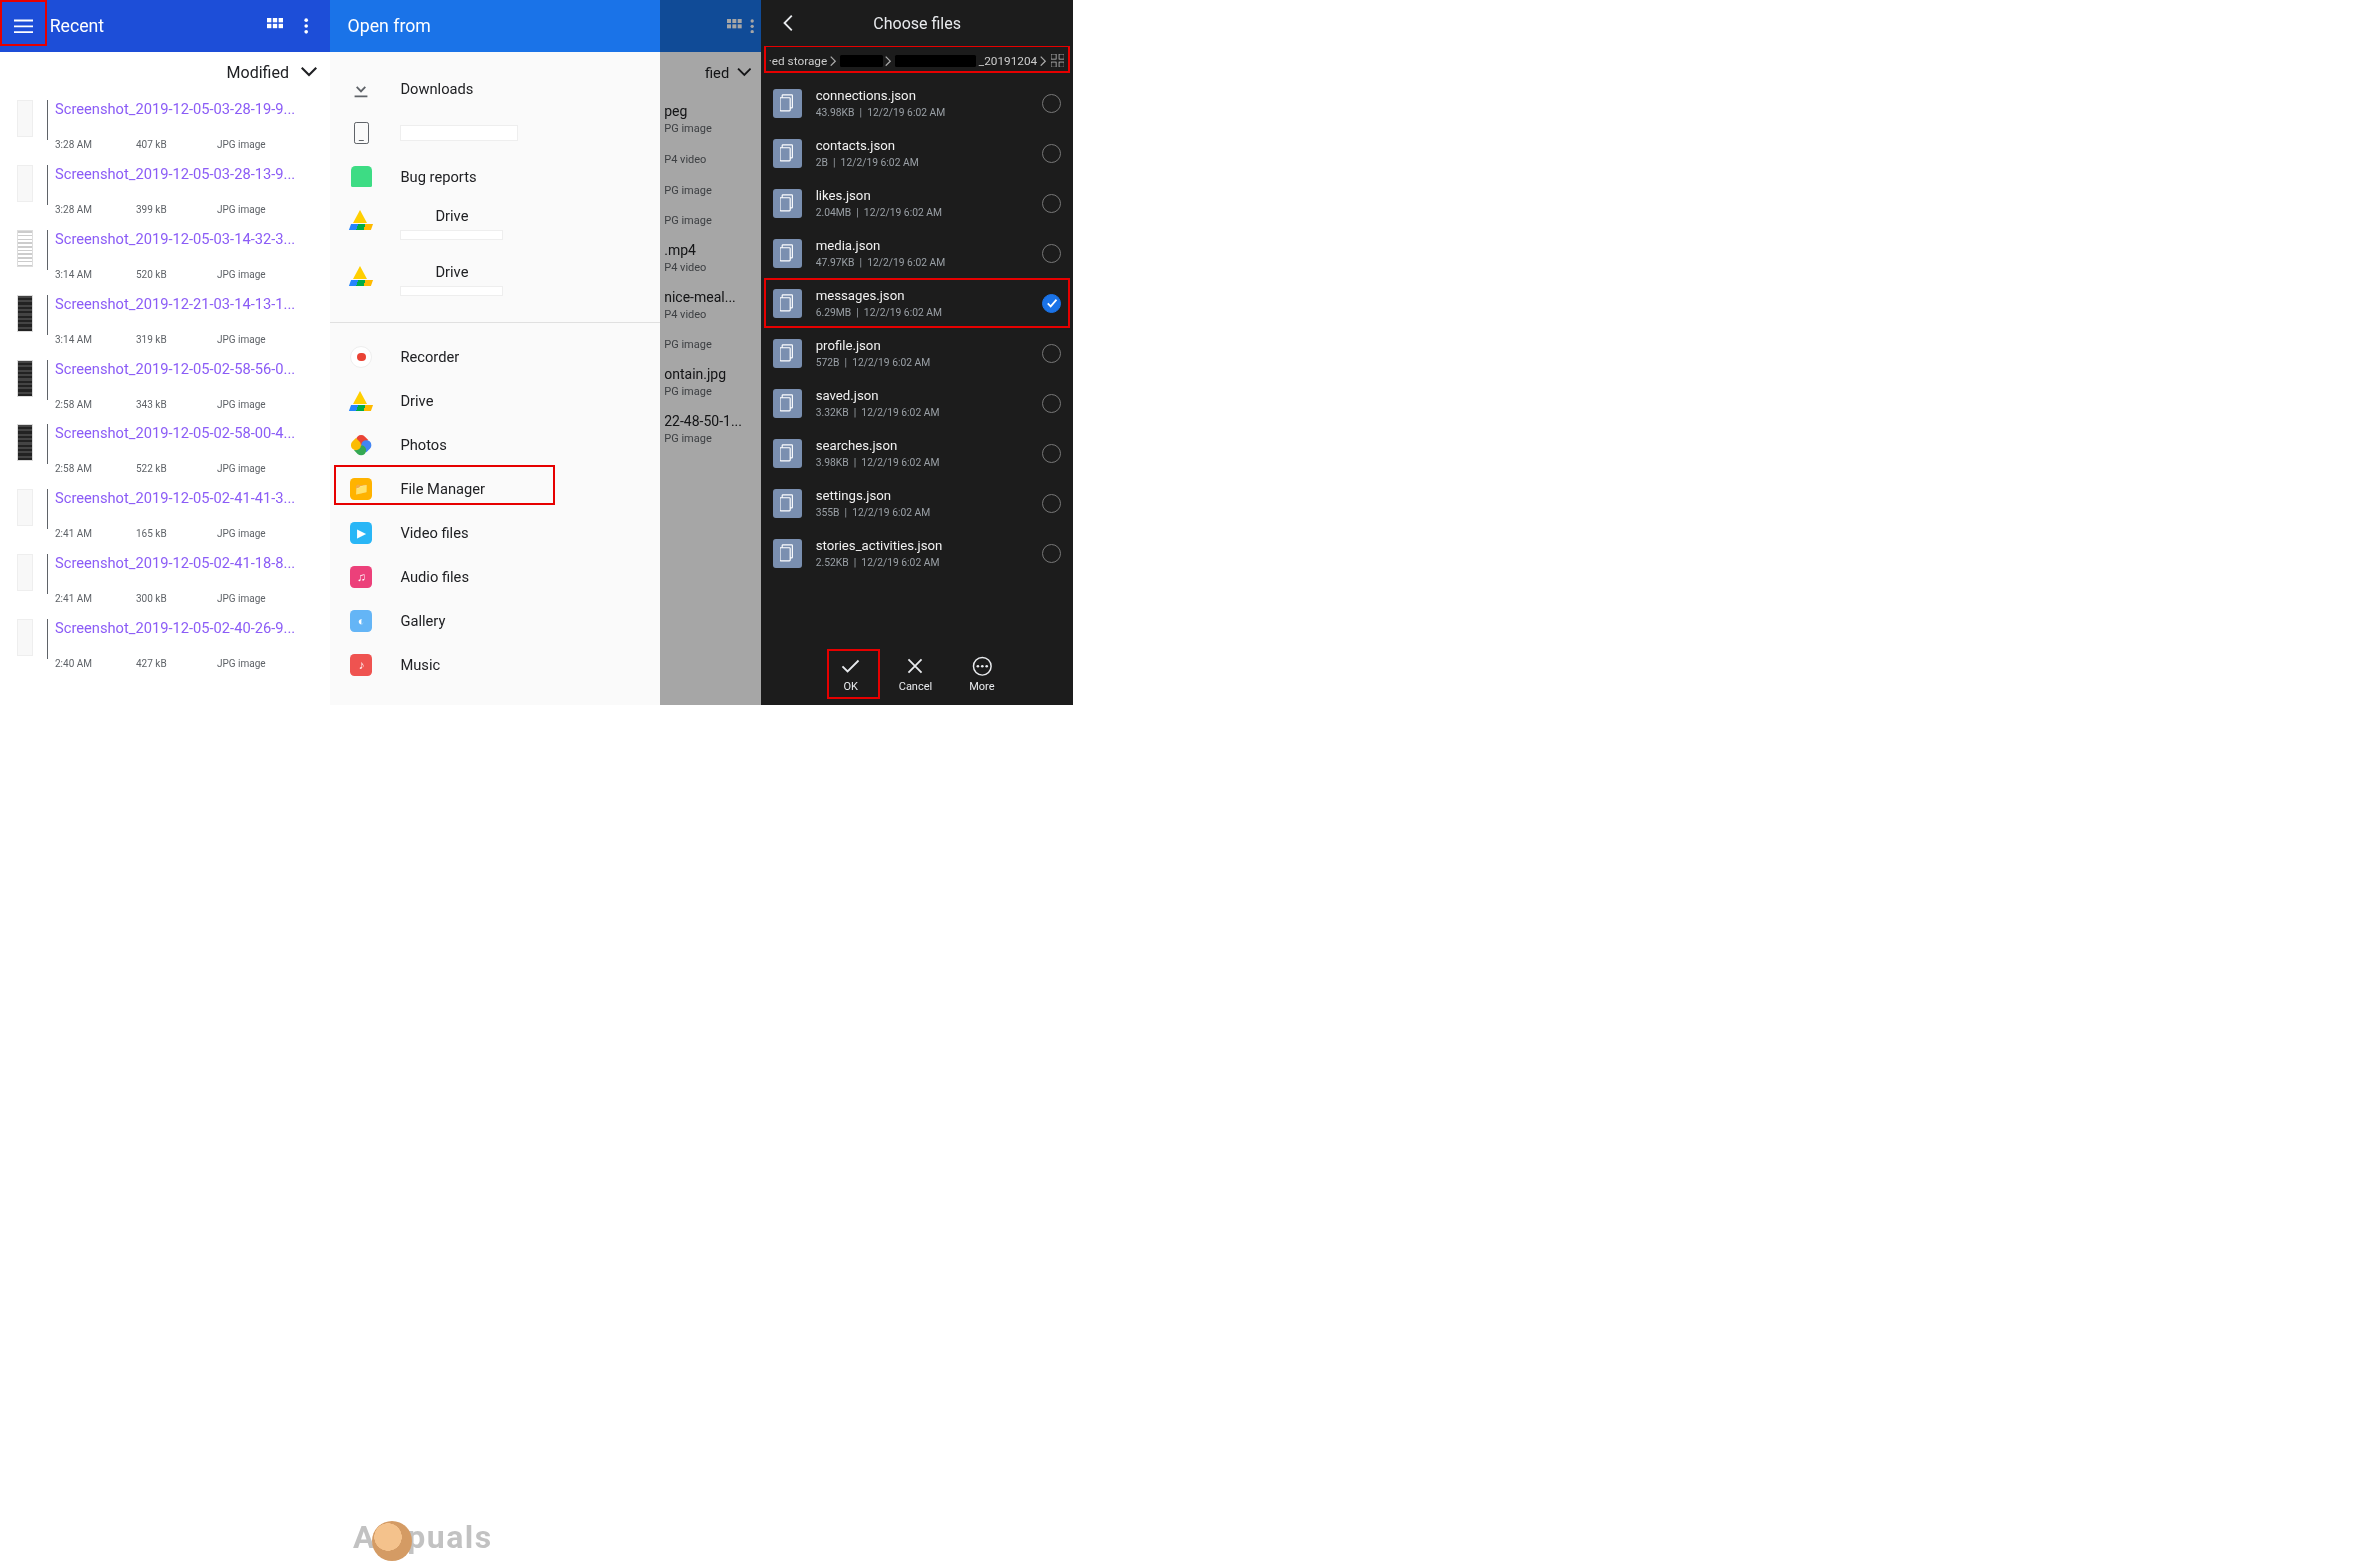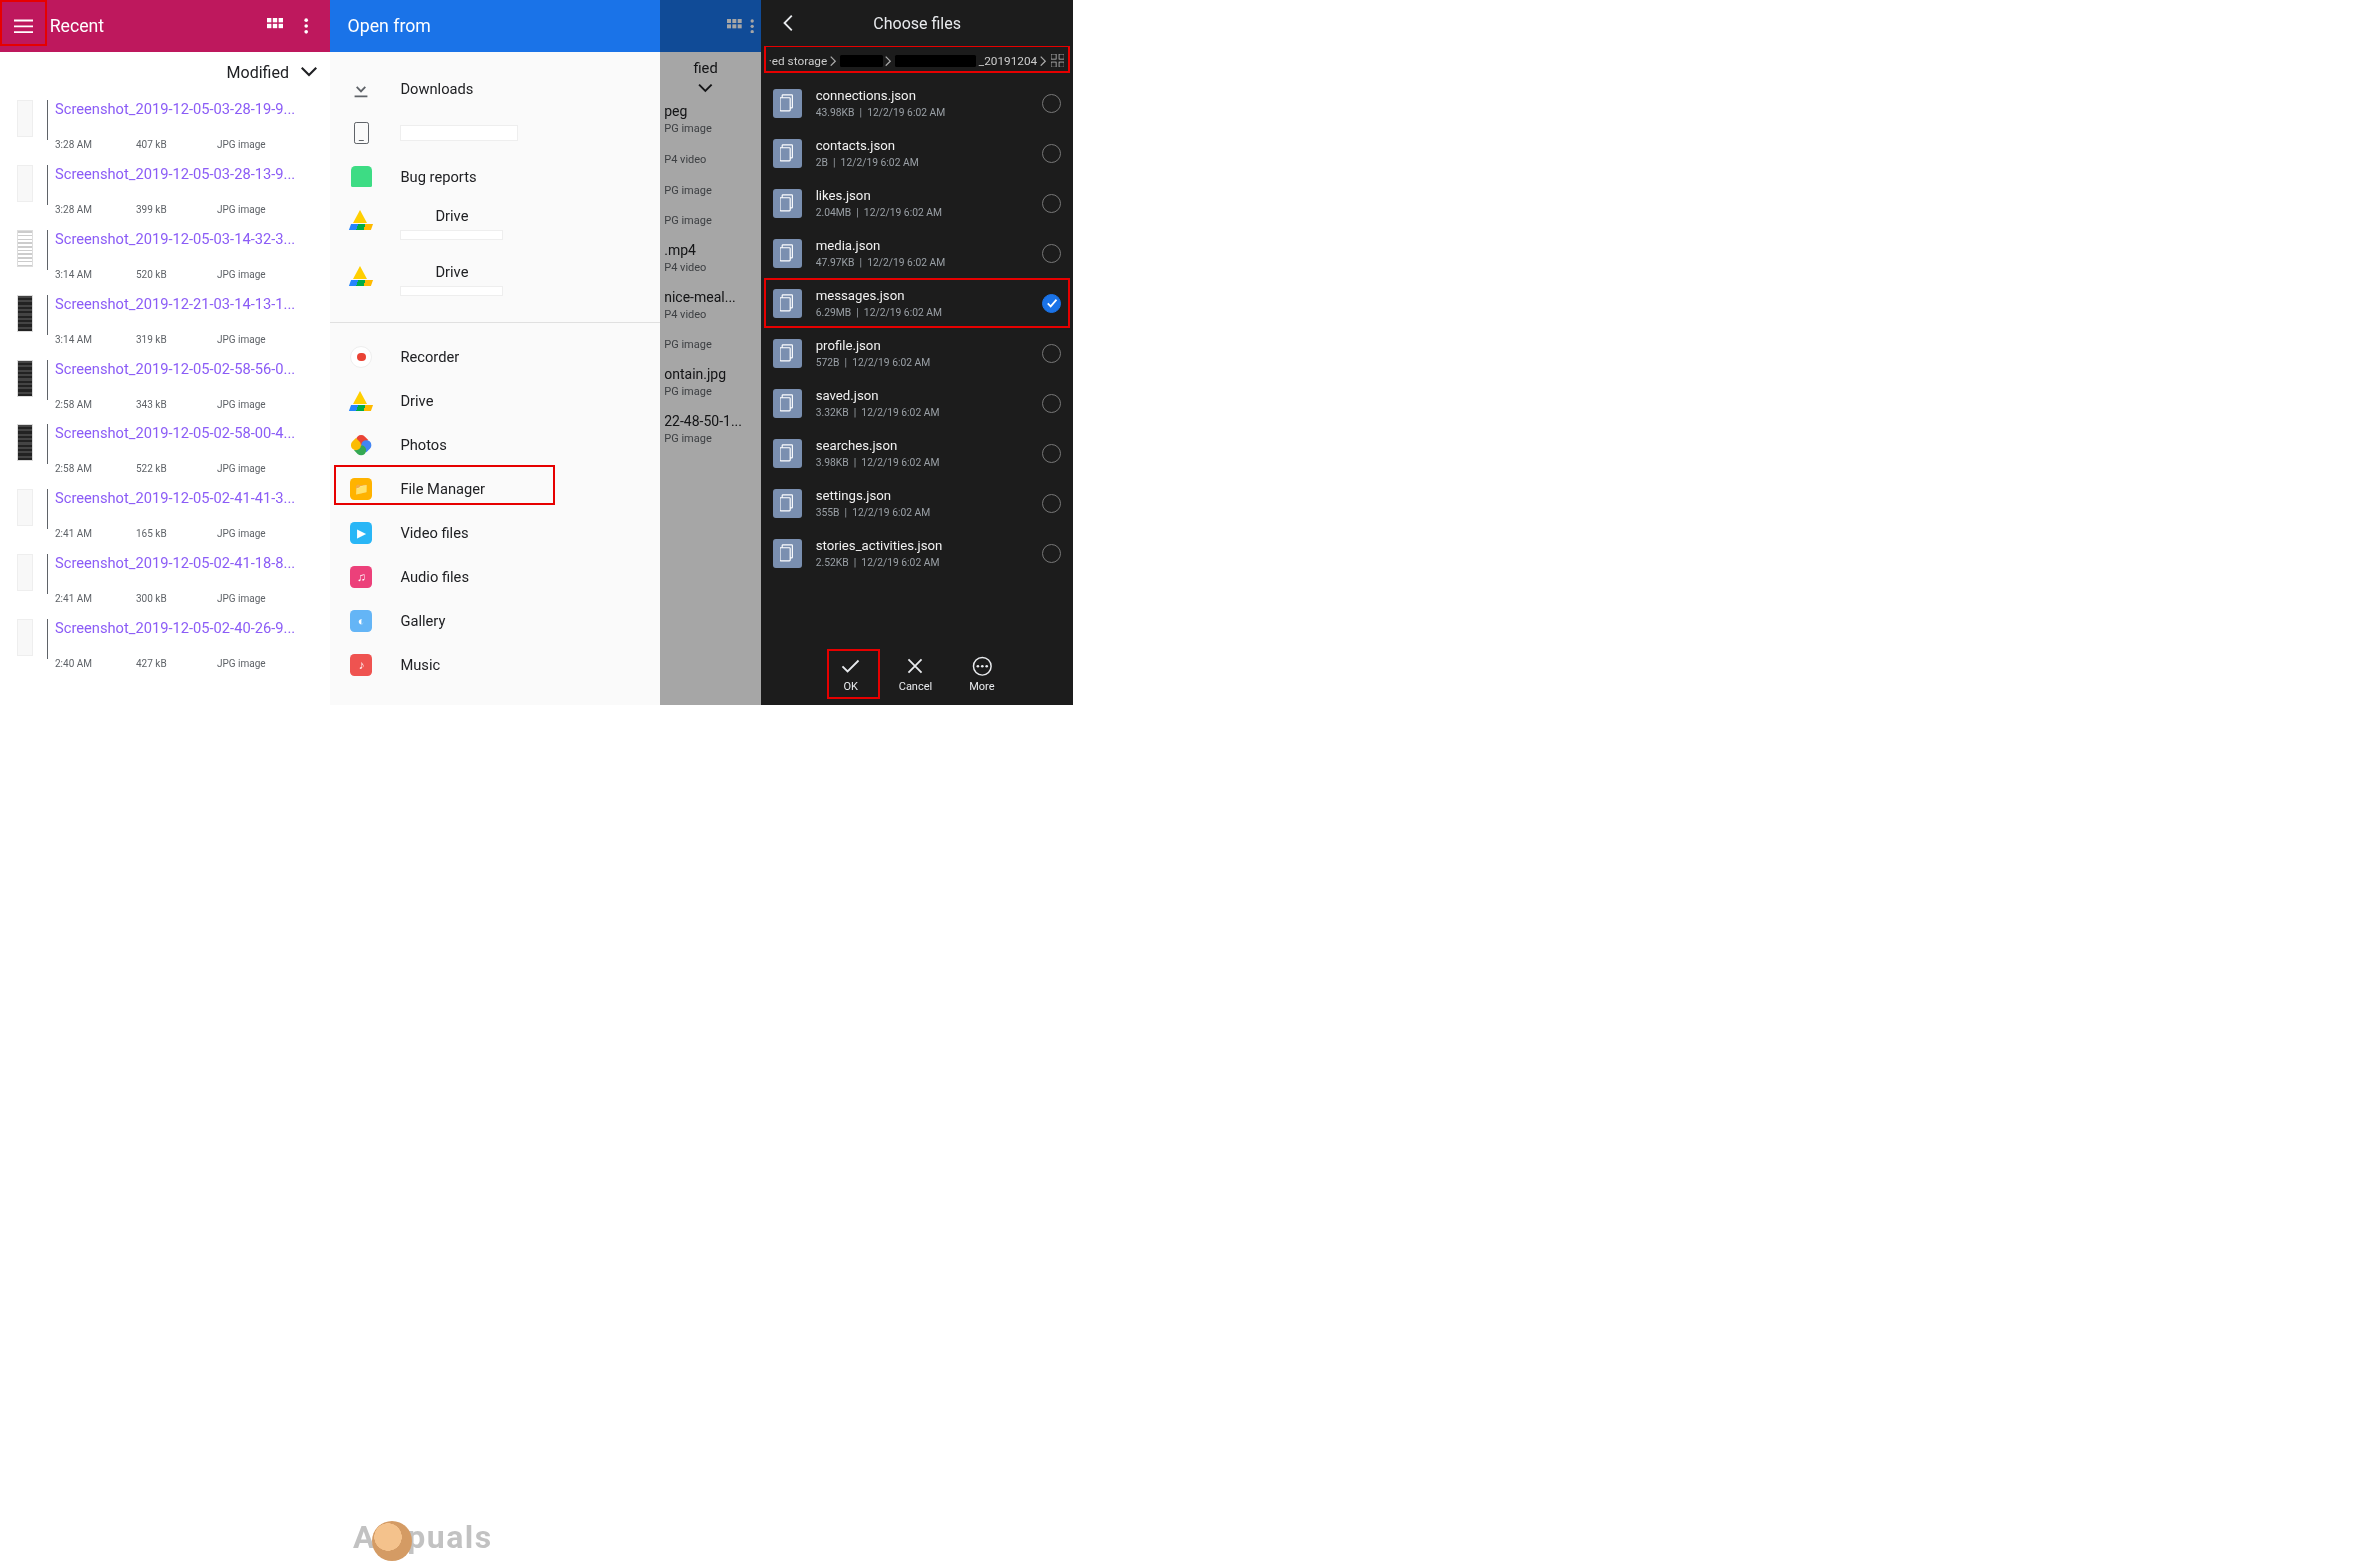--- a/index.html
+++ b/index.html
@@ -1,20 +1,20 @@
 <!DOCTYPE html>
 <html style="font-size:11.8px"><head>
 <meta charset="utf-8">
 <style>
 * { margin: 0; padding: 0; box-sizing: border-box; font-family: Roboto, Arial, sans-serif; }
 body { width: 1073px; height: 705px; display: flex; overflow: hidden; background: #fff; }
 
 
 .panel1 { width: 335px; height: 100%; display: flex; flex-direction: column; background: #fff; position: relative; }
-.p1-toolbar { height: 52px; background: #be185d; color: #fff; display: flex; align-items: center; padding: 0 7.4px; }
+.p1-toolbar { height: 52px; background: #1d4ed8; color: #fff; display: flex; align-items: center; padding: 0 7.4px; }
 .p1-menu { width: 32px; height: 32px; display: flex; align-items: center; justify-content: center; cursor: pointer; }
 .p1-title { font-size: 17.7px; margin-left: 10.3px; flex: 1; }
 .p1-viewgrid, .p1-more { width: 32px; height: 32px; display: flex; align-items: center; justify-content: center; cursor: pointer; }
 .p1-sortbar { height: 41px; display: flex; align-items: center; justify-content: flex-end; padding-right: 13.2px; font-size: 16px; color: #202124; gap: 11.8px; }
 .p1-list { flex: 1; overflow: hidden; }
 .p1-item { display: flex; align-items: flex-start; padding: 7.4px 2.9px 7.4px 4.4px; }
 .p1-thumbwrap { width: 41px; display: flex; justify-content: center; align-items: center; }
 .p1-thumb { width: 16px; height: 37px; background: repeating-linear-gradient(0deg,#ccc 0 1.5px,#fff 1.5px 3.7px); border: 0.7px solid #ddd; }
 .p1-thumb.dark { background: repeating-linear-gradient(0deg,#222 0 2.2px,#444 2.2px 4.4px); }
 .p1-thumb.light { background: #f8f8f8; border: 0.7px solid #eee; }
@@ -53,21 +53,21 @@
 .icon-photos .pet { position: absolute; width: 10.3px; height: 10.3px; border-radius: 50% 0 50% 50%; }
 .icon-photos .pA { background: #ea4335; top: 0; left: 5.2px; transform: rotate(45deg); }
 .icon-photos .pB { background: #4285f4; top: 5.2px; right: 0; transform: rotate(135deg); }
 .icon-photos .pC { background: #34a853; bottom: 0; left: 5.2px; transform: rotate(225deg); }
 .icon-photos .pD { background: #fbbc04; top: 5.2px; left: 0; transform: rotate(315deg); }
 
 
 .panel3 { width: 103px; height: 100%; background: #fff; position: relative; overflow: hidden; }
 .panel3::after { content: ''; position: absolute; inset: 0; background: rgba(0,0,0,.35); }
 .p3-toolbar { height: 52px; background: #1a73e8; display: flex; align-items: center; justify-content: flex-end; padding-right: 7.4px; gap: 7.4px; }
-.p3-sortbar { height: 41px; display: flex; align-items: center; justify-content: flex-end; gap: 7.4px; padding-right: 10px; font-size: 14.7px; color: #202124; flex-direction: column; }
+.p3-sortbar { height: 41px; display: flex; align-items: center; justify-content: flex-end; gap: 7.4px; padding-right: 10px; font-size: 14.7px; color: #202124; }
 .p3-list { padding-top: 2.9px; }
 .p3-item { padding: 7.4px 4.4px; }
 .p3-fname { font-size: 14px; color: #202124; white-space: nowrap; overflow: hidden; text-overflow: ellipsis; }
 .p3-meta { font-size: 11px; color: #5f6368; margin-top: 2.9px; }
 
 
 .panel4 { flex: 1; height: 100%; background: #1c1c1c; color: #e8eaed; display: flex; flex-direction: column; position: relative; }
 .p4-header { height: 46px; display: flex; align-items: center; padding: 0 11.8px; }
 .p4-back { width: 29.4px; height: 29.4px; display: flex; align-items: center; justify-content: center; cursor: pointer; }
 .p4-title { flex: 1; text-align: center; font-size: 16px; margin-left: -29.4px; }

